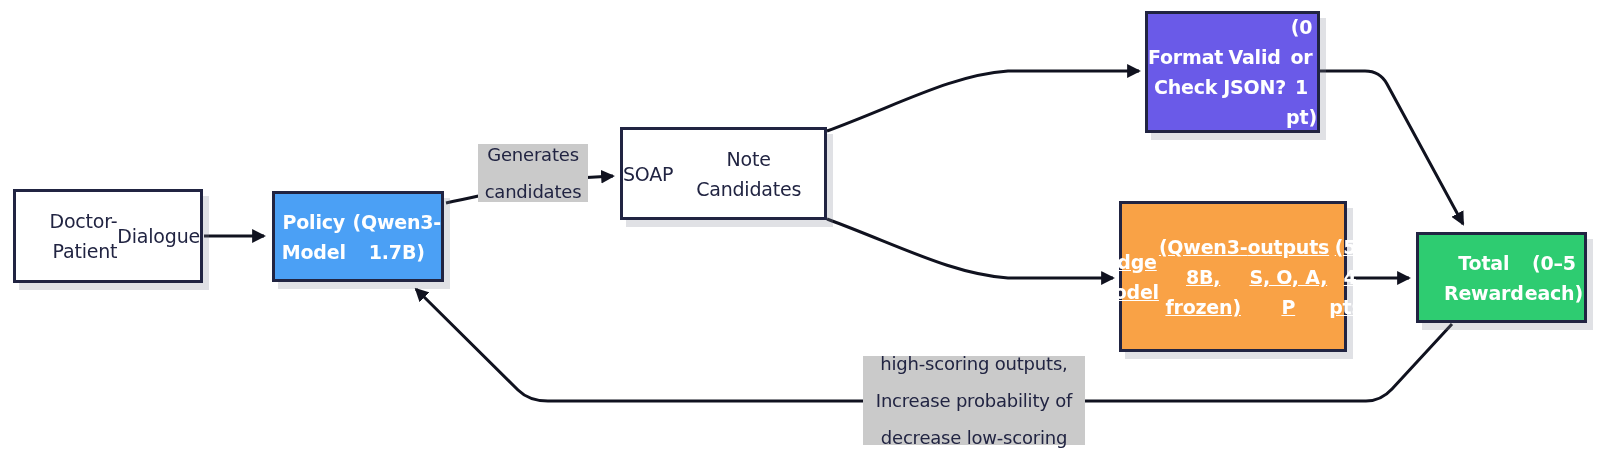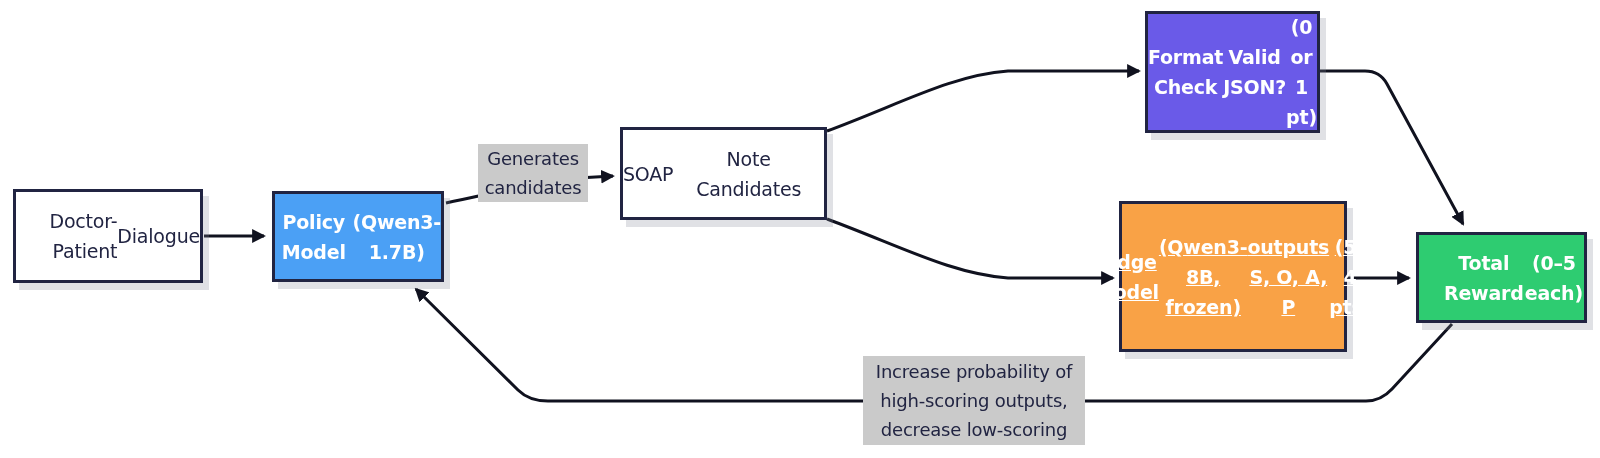--- a/index.html
+++ b/index.html
@@ -55,20 +55,21 @@
     display: flex;
     flex-direction: column;
     align-items: center;
     justify-content: center;
     text-align: center;
     color: #212442;
     font-size: 18px;
     line-height: 29px;
     font-weight: 500;
     letter-spacing: -0.2px;
+    gap: 8px;
   }
   #label-generates { left: 478px; top: 144px; width: 110px; height: 58px; }
   #label-feedback  { left: 863px; top: 356px; width: 222px; height: 89px; }
 </style>
 </head>
 <body>
 
 <div class="canvas">
 
   <svg class="edges-layer" viewBox="0 0 1600 458" xmlns="http://www.w3.org/2000/svg">
@@ -125,18 +126,18 @@
     <span>Total Reward</span>
     <span>(0–5 each)</span>
   </div>
 
   <div class="edge-label" id="label-generates" style="background-color: rgb(202, 202, 202);">
     <span>Generates</span>
     <span>candidates</span>
   </div>
 
   <div class="edge-label" id="label-feedback" style="background-color: rgb(202, 202, 202);">
+    <span>high-scoring outputs,</span>
     <span>Increase probability of</span>
-    <span>high-scoring outputs,</span>
     <span>decrease low-scoring</span>
   </div>
 
 </div>
 
 </body></html>

